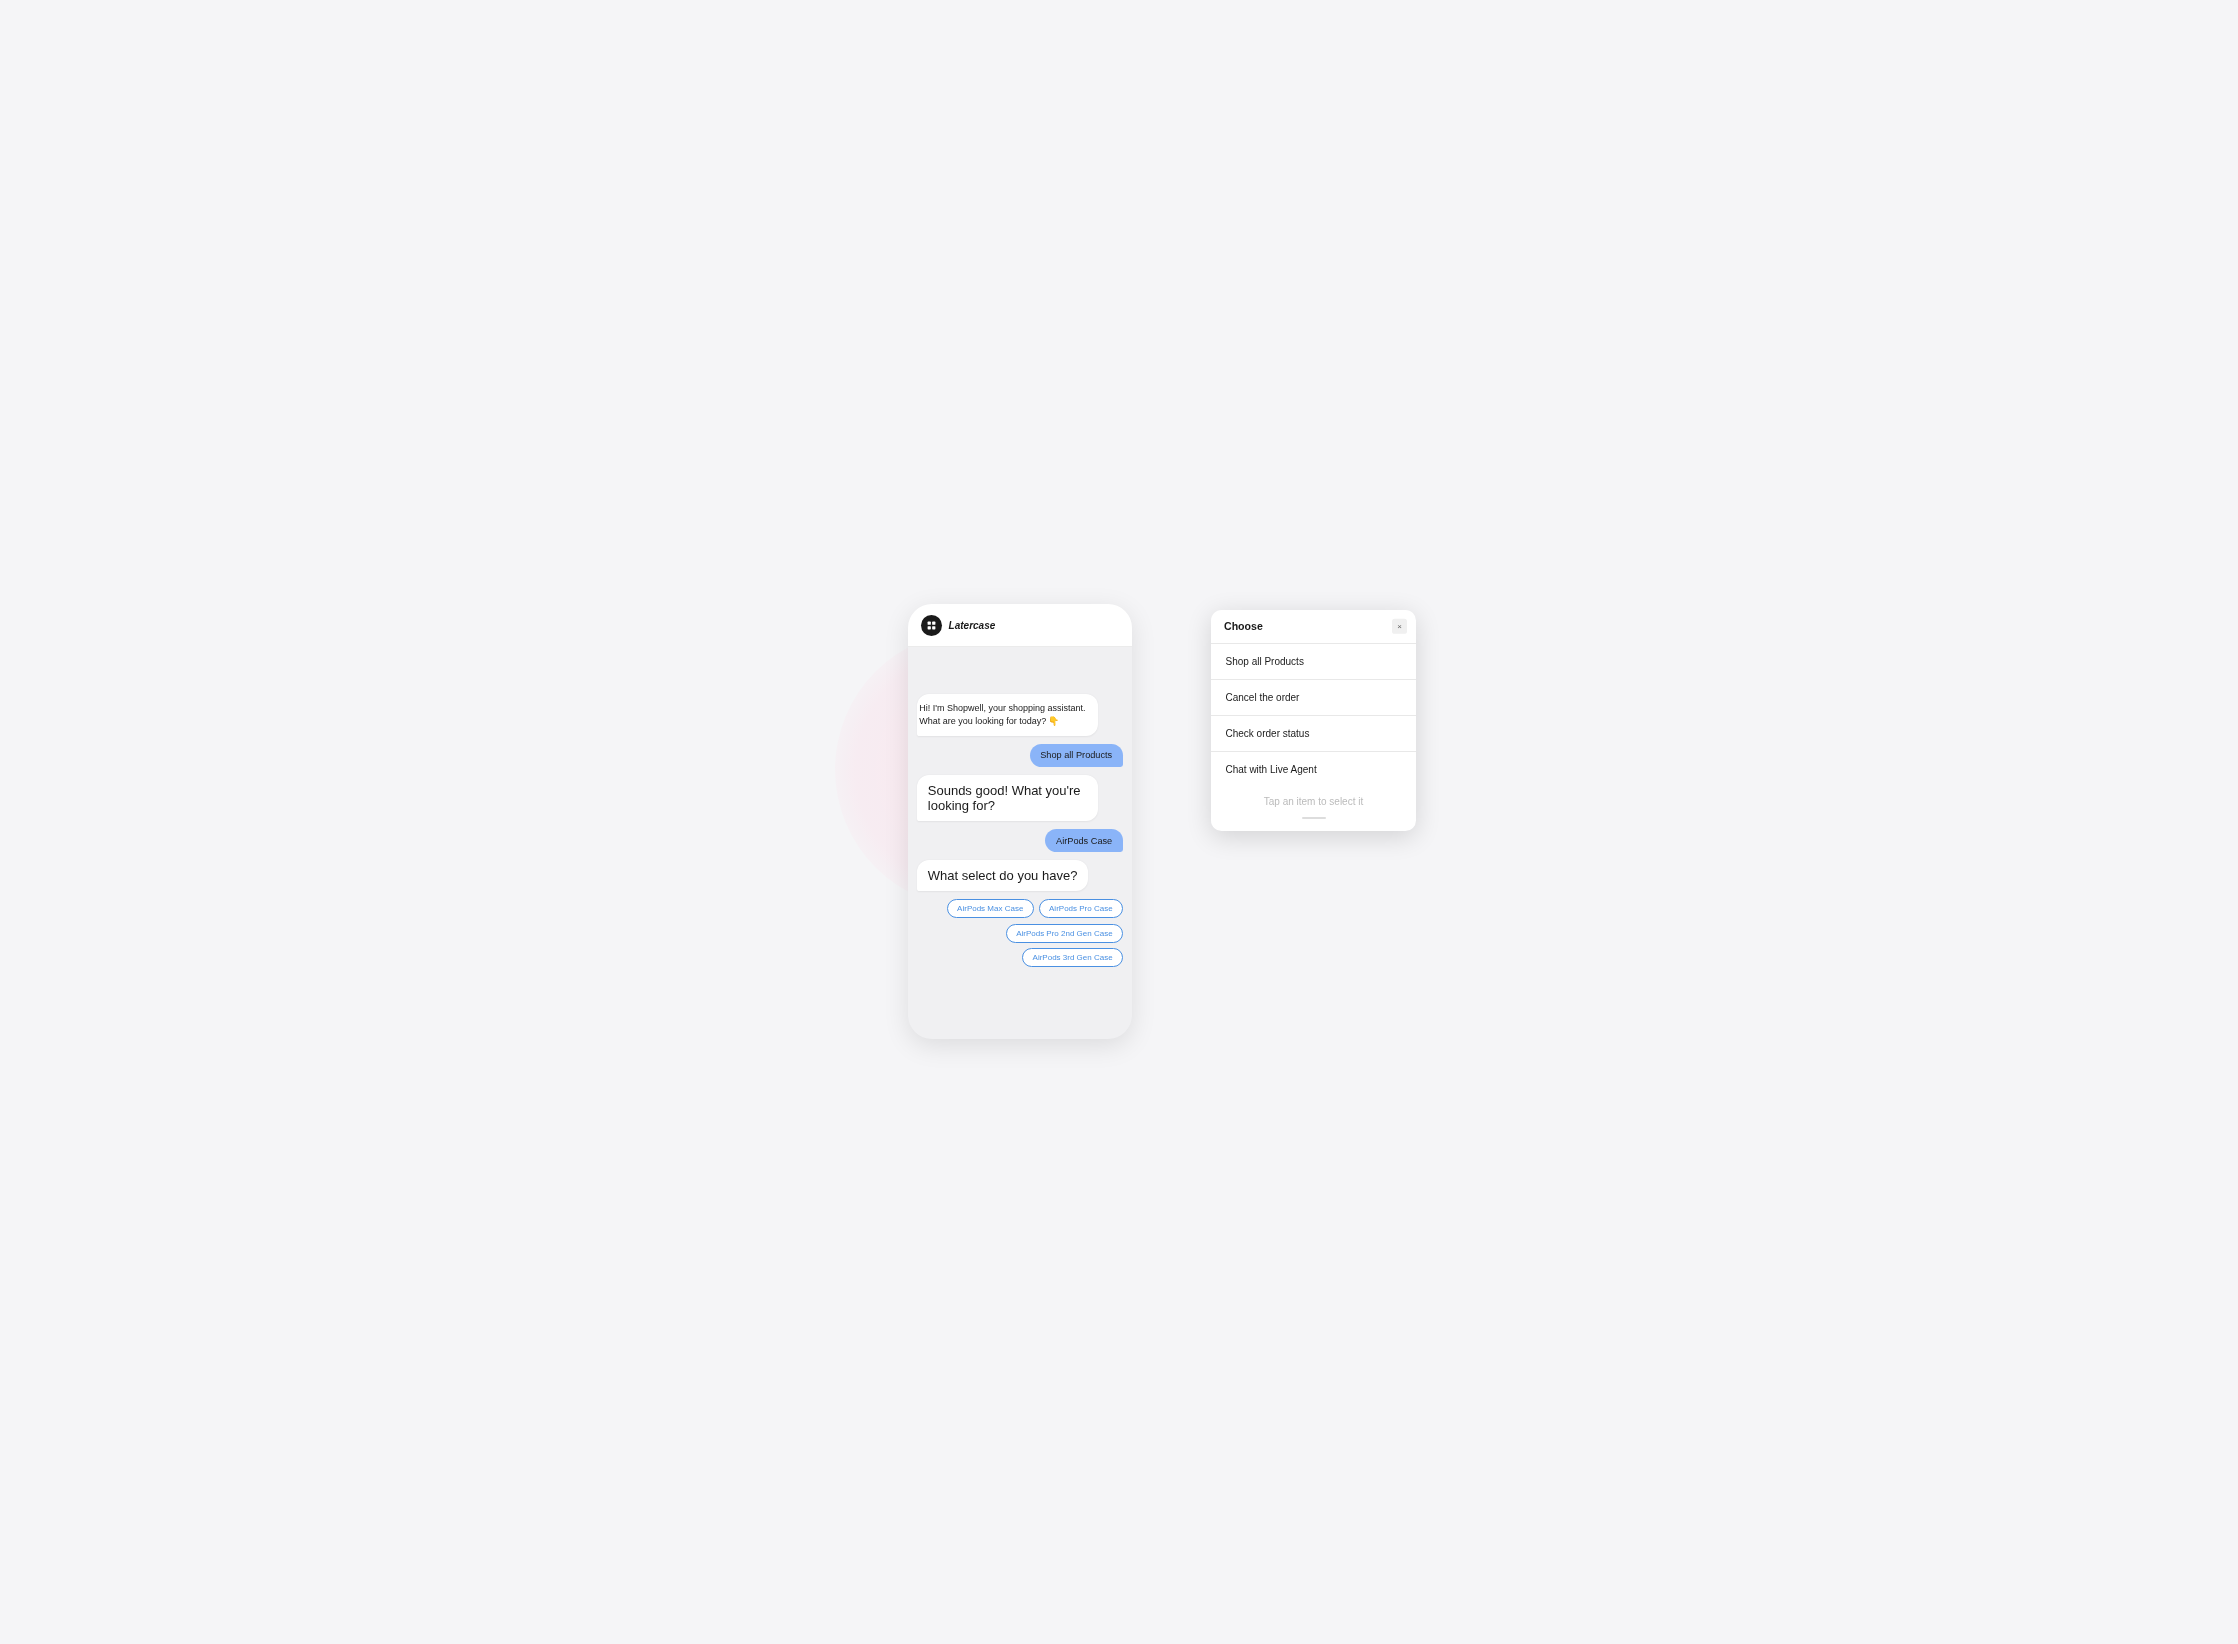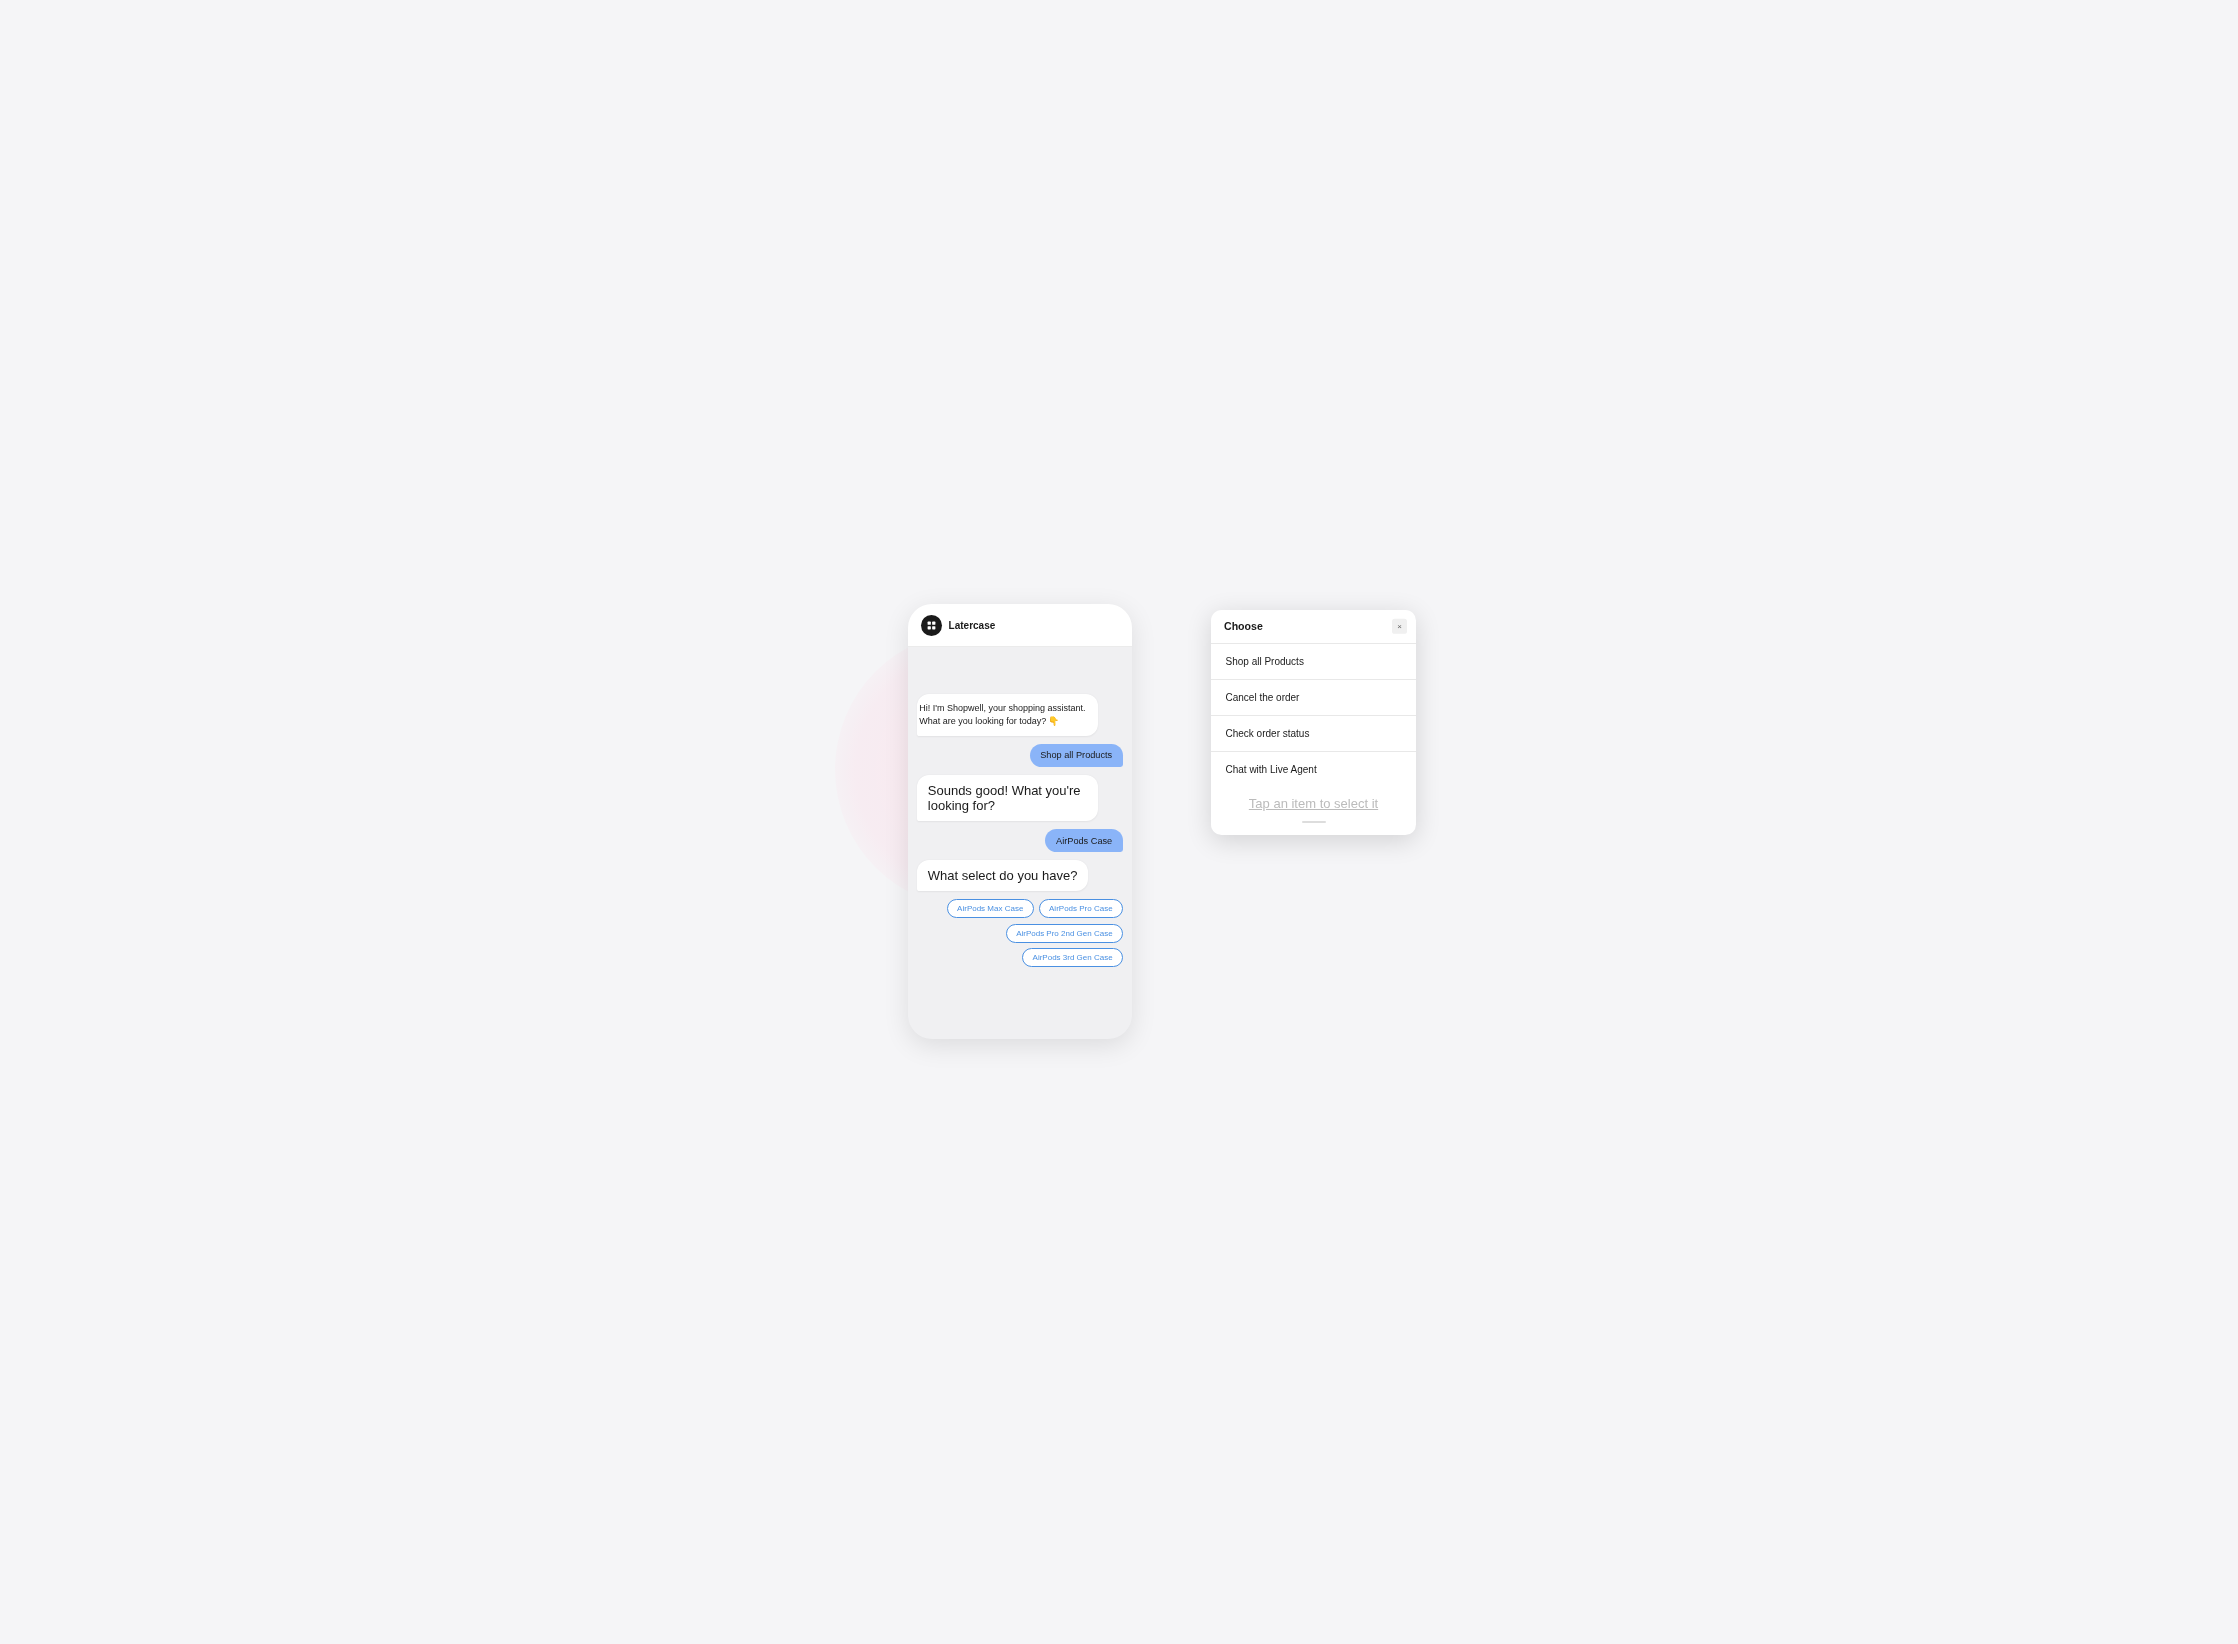--- a/index.html
+++ b/index.html
@@ -47,20 +47,21 @@
       flex-direction: column;
     }
 
     .phone-header {
       background: white;
       padding: 10.6px 13px;
       display: flex;
       align-items: center;
       gap: 6.6px;
       border-bottom: 0.7px solid #ebebeb;
+      font-style: italic;
     }
 
     .phone-logo {
       width: 21px;
       height: 21px;
       border-radius: 50%;
       background: #1a1a1a;
       display: flex;
       align-items: center;
       justify-content: center;
@@ -200,24 +201,23 @@
     .choose-item:last-of-type {
       border-bottom: none;
     }
 
     .choose-footer {
       padding: 9.2px 14.5px 12px;
       text-align: center;
     }
 
     .choose-hint {
-      font-size: 13px;
+      font-size: 10px;
       color: #bbb;
       margin-bottom: 10px;
-      text-decoration: underline;
     }
 
     .choose-drag-bar {
       width: 24px;
       height: 2.6px;
       background: #ddd;
       border-radius: 1.3px;
       margin: 0 auto;
     }
   </style>

